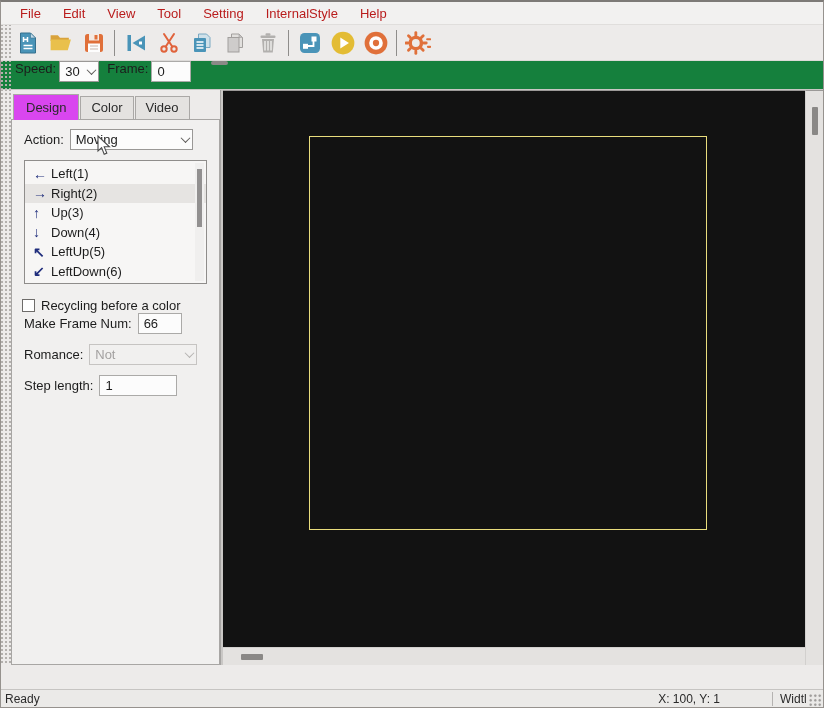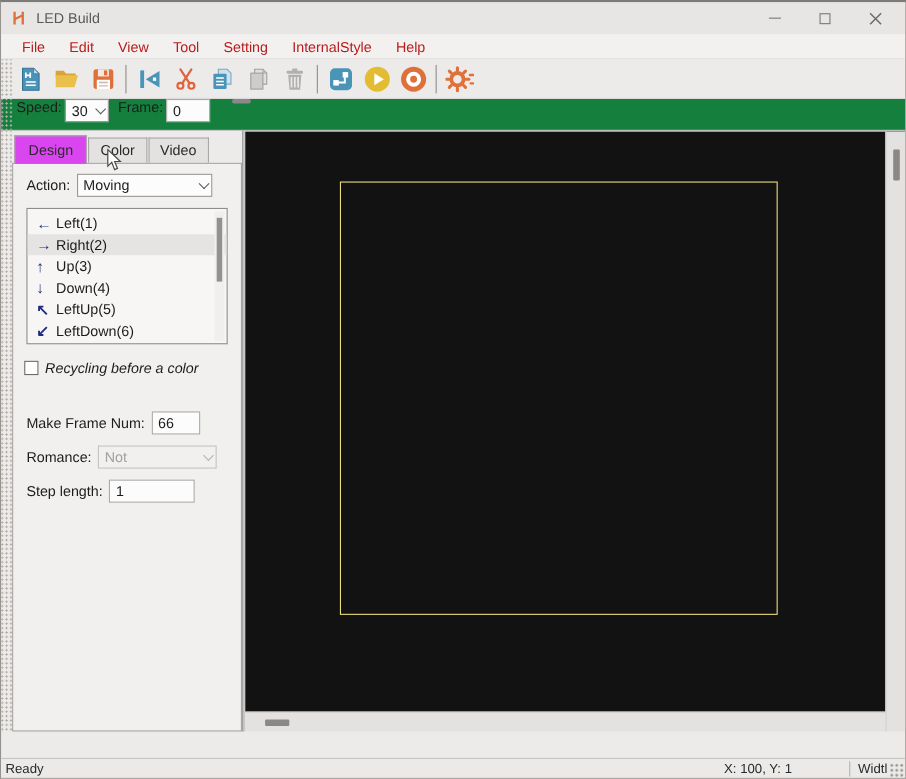--- a/index.html
+++ b/index.html
@@ -44,21 +44,21 @@
   .tabpage{flex:1;border:1px solid #a8a6a4;background:#f1f0ef;min-height:0;padding:9px 0 0 0;position:relative;z-index:1;}
   .row{display:flex;align-items:center;padding:0 12px;margin-bottom:10px;}
   .row .lbl{margin-right:6px;}
   .action-combo{width:123px;}
   .listbox{margin:2px 12px 12px;height:124px;background:#f7f6f5;border:1px solid #8f8d8b;position:relative;overflow:hidden;padding:3px 0;}
   .litem{display:flex;align-items:center;height:19.5px;padding-left:8px;}
   .litem.hl{background:#e6e4e2;}
   .litem .arw{width:18px;color:#1f2d7c;font-weight:bold;font-size:14px;}
   .lscroll{position:absolute;top:2px;right:2px;bottom:2px;width:9px;background:#f0efee;}
   .lthumb{position:absolute;top:6px;left:2px;width:5px;height:58px;background:#929090;}
-  .cbrow{display:flex;align-items:center;padding:0 10px;margin:14px 0 32px;font-style:italic;}
+  .cbrow{display:flex;align-items:center;padding:0 10px;margin:14px 0 0;}
   .cbx{width:13px;height:13px;background:#fff;border:1px solid #6e6c6a;margin-right:6px;flex:0 0 auto;}
   .in-small{width:44px;}
   .in-mid{width:108px;}
   .combo.disabled{background:#f1f0ef;border-color:#c6c4c2;color:#a3a1a0;}
   .combo.disabled .chev{border-color:#b5b3b1;}
   .splitter{width:3px;background:#c9c7c5;border-left:1px solid #a5a3a1;flex:0 0 auto;}
   .canvas-col{flex:1;display:flex;flex-direction:column;min-width:0;border-top:1px solid #9b9997;}
   .canvas{flex:1;background:#121212;position:relative;min-height:0;}
   .sel-rect{position:absolute;left:86px;top:45px;width:398px;height:394px;border:1px solid #e9dd7d;}
   .hscroll{height:18px;background:#e4e2e0;position:relative;flex:0 0 auto;border-top:1px solid #d2d0ce;}
@@ -72,39 +72,20 @@
   .st-div{width:1px;height:14px;background:#b5b3b1;}
   .st-width{width:36px;padding-left:7px;overflow:hidden;white-space:nowrap;}
   .st-grip{width:13px;height:13px;margin:3px 1px 0 0;background-image:radial-gradient(#9a9896 1.2px, transparent 1.3px);background-size:4.5px 4.5px;background-position:bottom right;}
   .cursor{position:absolute;left:96px;top:133px;z-index:50;pointer-events:none;}
 </style>
 </head>
 <body>
 
 <div class="window">
 
-  <div class="titlebar">
-    <svg class="app-icon" viewBox="0 0 16 16">
-      <path d="M4 2.5 v11 M11 2.5 v11 M4 9 l7 -3.5" stroke="#e0703a" stroke-width="2" fill="none"></path>
-    </svg>
-    <span class="title-text">LED Build</span>
-    <div class="win-controls">
-      <div class="win-btn">
-          <span class="glyph-min"></span>
-        </div>
-      <div class="win-btn">
-          <span class="glyph-max"></span>
-        </div>
-      <div class="win-btn">
-        <svg width="12" height="12" viewBox="0 0 12 12">
-            <path d="M1 1 L11 11 M11 1 L1 11" stroke="#6e6c6a" stroke-width="1.4"></path>
-          </svg>
-      </div>
-    </div>
-  </div>
 
   <div class="menubar">
     <span class="menu-item">File</span>
     <span class="menu-item">Edit</span>
     <span class="menu-item">View</span>
     <span class="menu-item">Tool</span>
     <span class="menu-item">Setting</span>
     <span class="menu-item">InternalStyle</span>
     <span class="menu-item">Help</span>
   </div>

